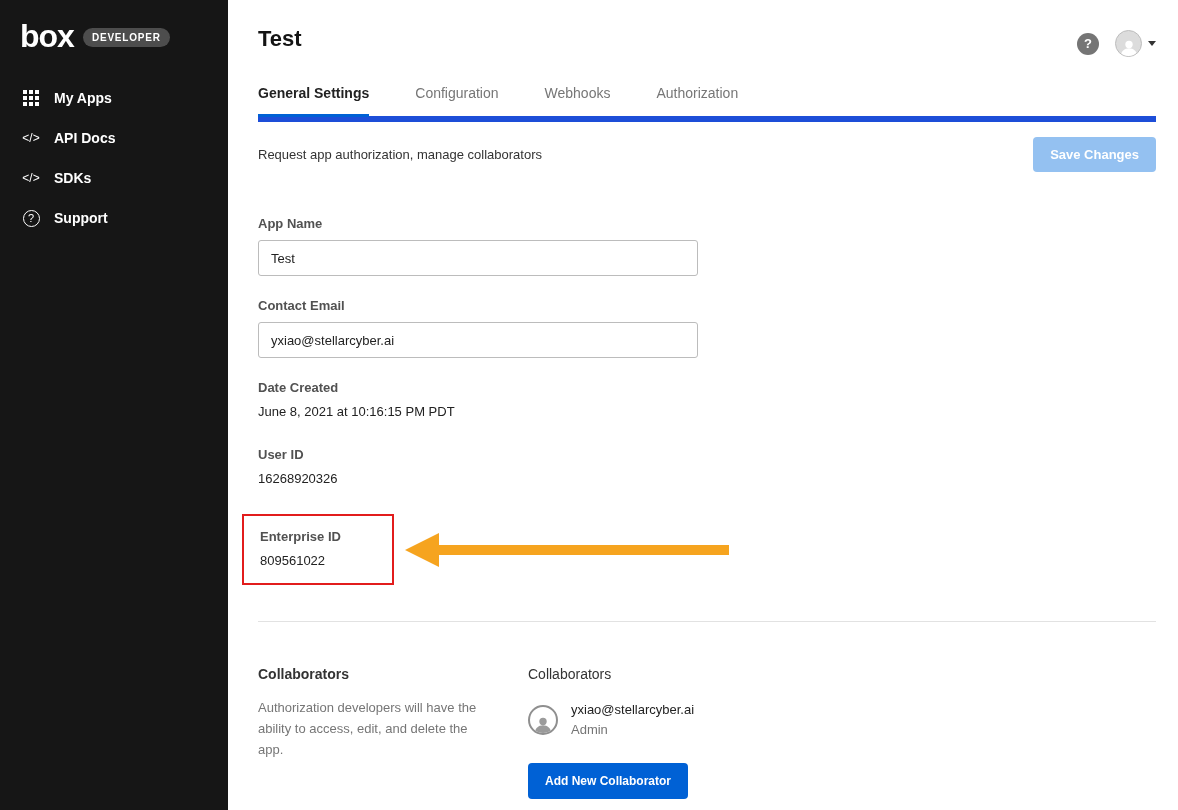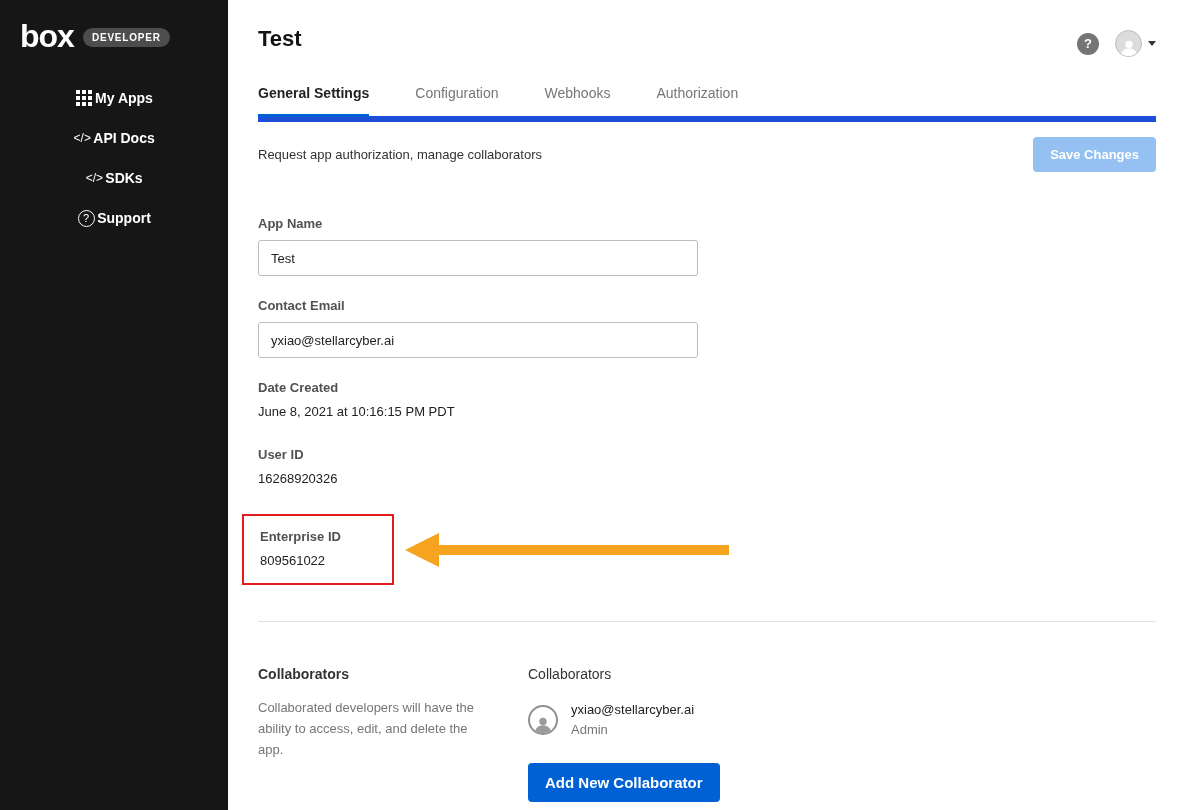--- a/index.html
+++ b/index.html
@@ -5,21 +5,21 @@
   * { margin:0; padding:0; box-sizing:border-box; }
   html,body { width:1178px; height:810px; }
   body { font-family:"Liberation Sans", sans-serif; background:#fff; overflow:hidden; position:relative; }
 
   
   .sidebar { position:absolute; left:0; top:0; width:228px; height:810px; background:#161616; }
   .logo-row { display:flex; align-items:flex-start; padding:20px 20px 26px 20px; }
   .logo-text { color:#fff; font-size:32px; font-weight:800; letter-spacing:-1px; line-height:1; }
   .dev-badge { margin-left:9px; margin-top:8px; background:#4d4d4d; color:#fff; font-size:10px; font-weight:700;
                letter-spacing:.8px; padding:4px 9px; border-radius:11px; }
-  .nav-item { height:40px; display:flex; align-items:center; gap:2px; padding:0 22px; cursor:pointer;justify-content:center; }
+  .nav-item { height:40px; display:flex; align-items:center; gap:14px; padding:0 22px; cursor:pointer; }
   .nav-label { color:#fff; font-size:14px; font-weight:700; }
   .nav-icon { width:18px; display:inline-flex; align-items:center; justify-content:center; color:#fff; }
   .code-glyph { font-size:12px; font-weight:400; color:#fff; letter-spacing:0; }
   .q-circle { width:17px; height:17px; border:1.5px solid #fff; border-radius:50%; color:#fff;
               font-size:11px; display:flex; align-items:center; justify-content:center; }
 
   
   .main { position:absolute; left:228px; top:0; width:950px; height:628px; background:#fff; }
 
   .header { display:flex; justify-content:space-between; align-items:flex-start; padding:26px 22px 0 30px; }
@@ -63,21 +63,21 @@
   .arrow-tail { width:290px; height:10px; background:#f6a41f; }
 
   .divider { border:none; border-top:1px solid #e2e2e2; margin:36px 22px 0 30px; }
 
   .collab-label { font-size:14px; color:#333; margin-bottom:20px; }
   .collab-row { display:flex; align-items:center; gap:13px; margin-bottom:26px; }
   .collab-avatar { width:30px; height:30px; border-radius:50%; background:#fff; border:2px solid #8f8f8f;
                    overflow:hidden; display:flex; align-items:flex-end; justify-content:center; }
   .collab-email { font-size:13px; color:#222; margin-bottom:5px; }
   .collab-role { font-size:13px; color:#757575; }
-  .add-btn { background:#0061d5; color:#fff; font-weight:700; font-size:15px; border:none; border-radius:4px;
+  .add-btn { background:#0061d5; color:#fff; font-weight:700; font-size:12px; border:none; border-radius:4px;
              padding:11px 17px; cursor:pointer; }
 </style>
 </head>
 <body>
 
 <div class="sidebar">
   <div class="logo-row">
     <span class="logo-text">box</span>
     <span class="dev-badge">DEVELOPER</span>
   </div>
@@ -176,21 +176,21 @@
       </div>
 
     </div>
   </div>
 
   <hr class="divider">
 
   <div class="section">
     <div class="section-left">
       <div class="section-heading">Collaborators</div>
-      <div class="section-desc">Collaborated developers will have the ability to access, edit, and delete the app.</div>
+      <div class="section-desc">Authorization developers will have the ability to access, edit, and delete the app.</div>
     </div>
     <div class="section-right">
       <div class="collab-label">Collaborators</div>
 
       <div class="collab-row">
         <div class="collab-avatar">
           <svg width="20" height="18" viewBox="0 0 24 22">
             <circle cx="12" cy="8" r="4.5" fill="#9b9b9b"></circle>
             <path d="M2 22c0-5.5 4.5-9.5 10-9.5S22 16.5 22 22z" fill="#9b9b9b"></path>
           </svg>

